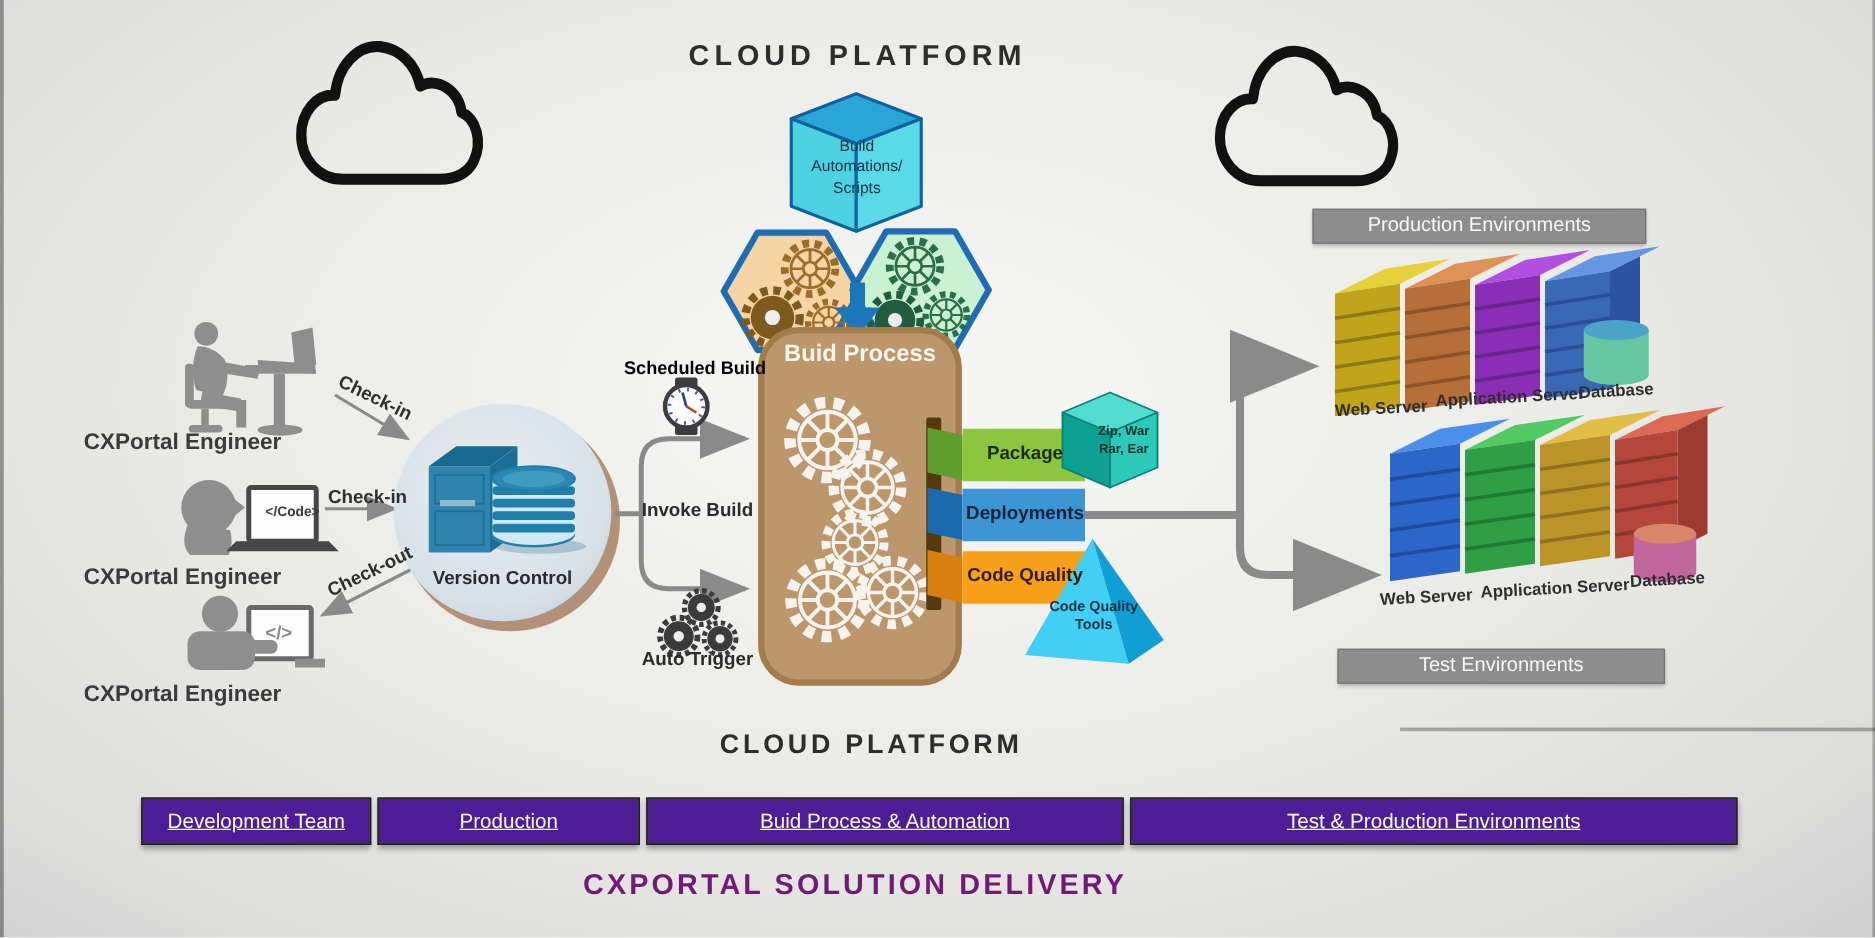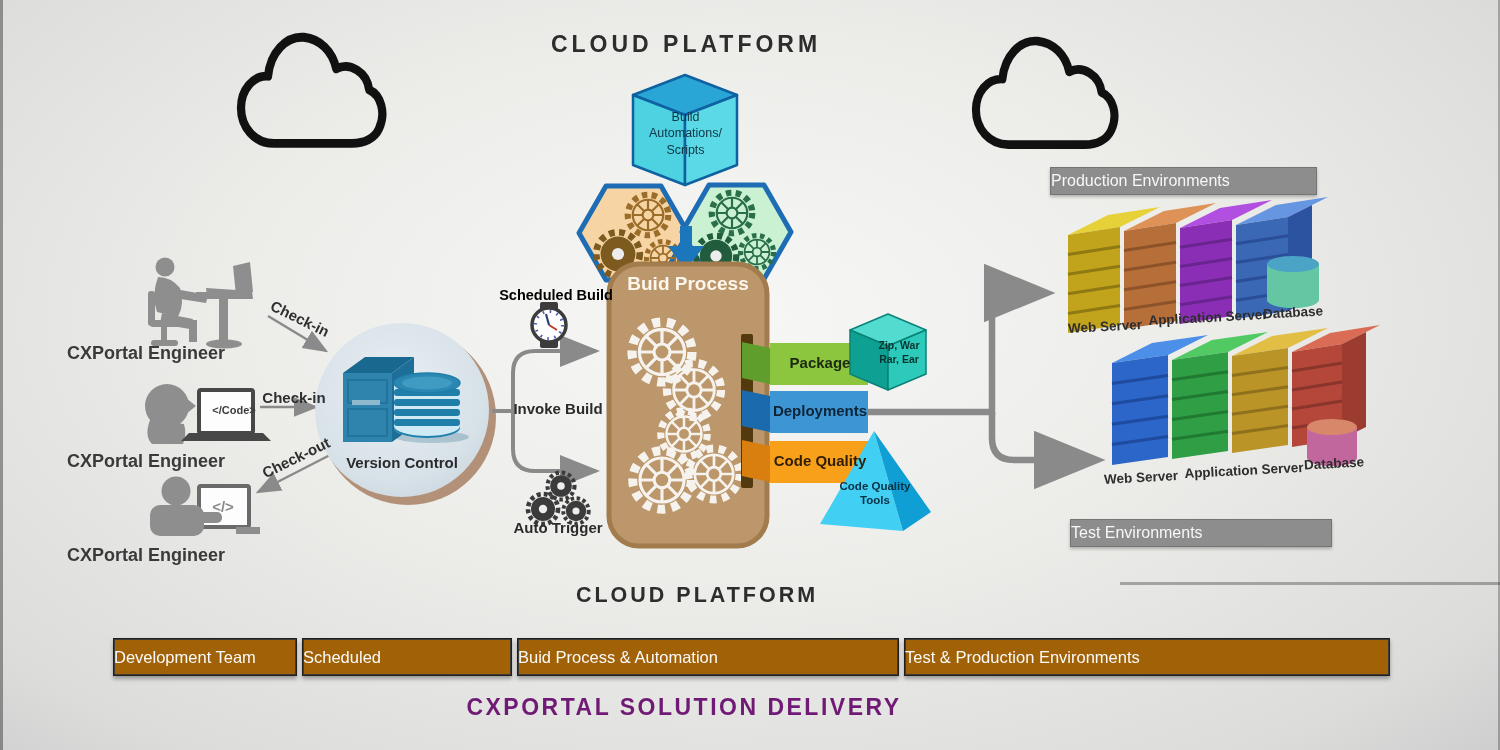--- a/index.html
+++ b/index.html
@@ -6,27 +6,28 @@
   body{
     width:1500px;height:750px;overflow:hidden;
     font-family:"Liberation Sans",sans-serif;
     background:radial-gradient(ellipse 1100px 620px at 48% 42%, #f7f7f6 0%, #ecece9 45%, #dcdcdb 85%, #cecece 100%);
   }
   #canvas{position:relative;width:1500px;height:585px}
   #shapes{position:absolute;left:0;top:0;z-index:1}
   .t{position:absolute;z-index:3;text-align:center;color:#2e2e2e;line-height:1.15}
   .bold{font-weight:bold}
   .bar-dark{
-    position:absolute;z-index:3;background:#a16207;color:#fafafa;
-    border:1px solid #211f1e;
+    position:absolute;z-index:3;background:#4c1d95;color:#fafafa;
+    text-align:center;border:1px solid #211f1e;
     box-shadow:0 3px 4px rgba(0,0,0,.32), inset 0 0 0 1px #3e3a38;
+    text-decoration:underline;
   }
   .bar-gray{
     position:absolute;z-index:3;background:#8d8d8d;color:#f7f7f7;
-    border:1px solid #747474;box-shadow:0 2px 3px rgba(0,0,0,.25);
+    text-align:center;border:1px solid #747474;box-shadow:0 2px 3px rgba(0,0,0,.25);
   }
   .edge{position:absolute;z-index:5;background:rgba(45,45,45,.45)}
 </style>
 </head>
 <body>
 
 <div id="canvas">
 
 <svg id="shapes" width="1500" height="750" viewBox="0 0 1500 750">
   <defs>
@@ -313,21 +314,21 @@
 <div class="t" style="left:1098px;top:470px;width:86px;font-size:13.5px;font-weight:600;transform:rotate(-3deg)">Web Server</div>
 <div class="t" style="left:1182px;top:463px;width:124px;font-size:13.5px;font-weight:600;transform:rotate(-3deg)">Application Server</div>
 <div class="t" style="left:1296px;top:456px;width:76px;font-size:13.5px;font-weight:600;transform:rotate(-3deg)">Database</div>
 
 <div class="t bold" style="left:497px;top:583px;width:400px;font-size:21.5px;letter-spacing:3px;color:#2d2d2d">CLOUD PLATFORM</div>
 
 <div class="bar-dark" style="left:113px;top:638px;width:182px;height:36px;line-height:36px;font-size:16.5px">
   <span>Development Team</span>
 </div>
 <div class="bar-dark" style="left:302px;top:638px;width:208px;height:36px;line-height:36px;font-size:16.5px">
-  <span>Scheduled</span>
+  <span>Production</span>
 </div>
 <div class="bar-dark" style="left:517px;top:638px;width:380px;height:36px;line-height:36px;font-size:16.5px">
   <span>Buid Process &amp; Automation</span>
 </div>
 <div class="bar-dark" style="left:904px;top:638px;width:484px;height:36px;line-height:36px;font-size:16.5px">
   <span>Test &amp; Production Environments</span>
 </div>
 
 <div class="t bold" style="left:404px;top:694px;width:560px;font-size:23px;letter-spacing:2.5px;color:#701a75">CXPORTAL SOLUTION DELIVERY</div>
 

